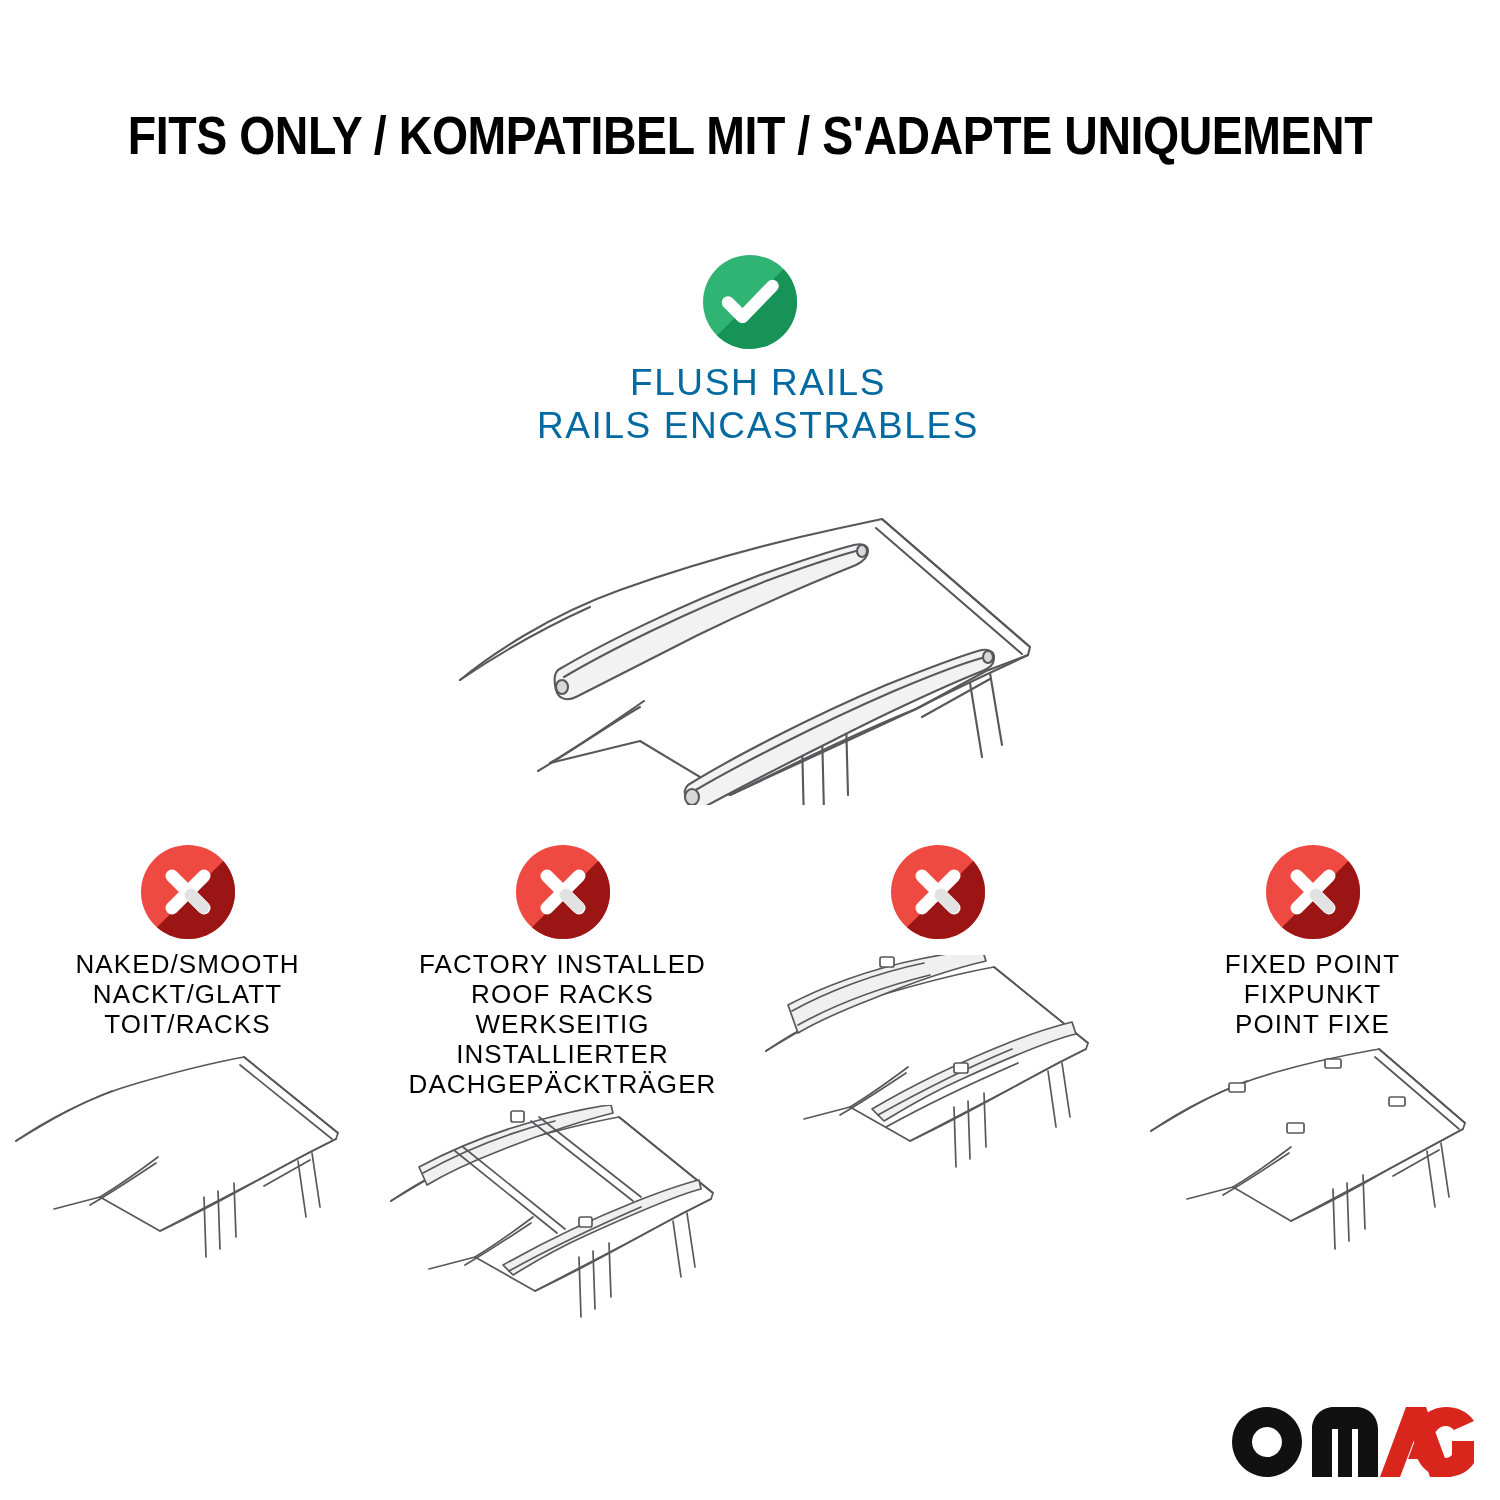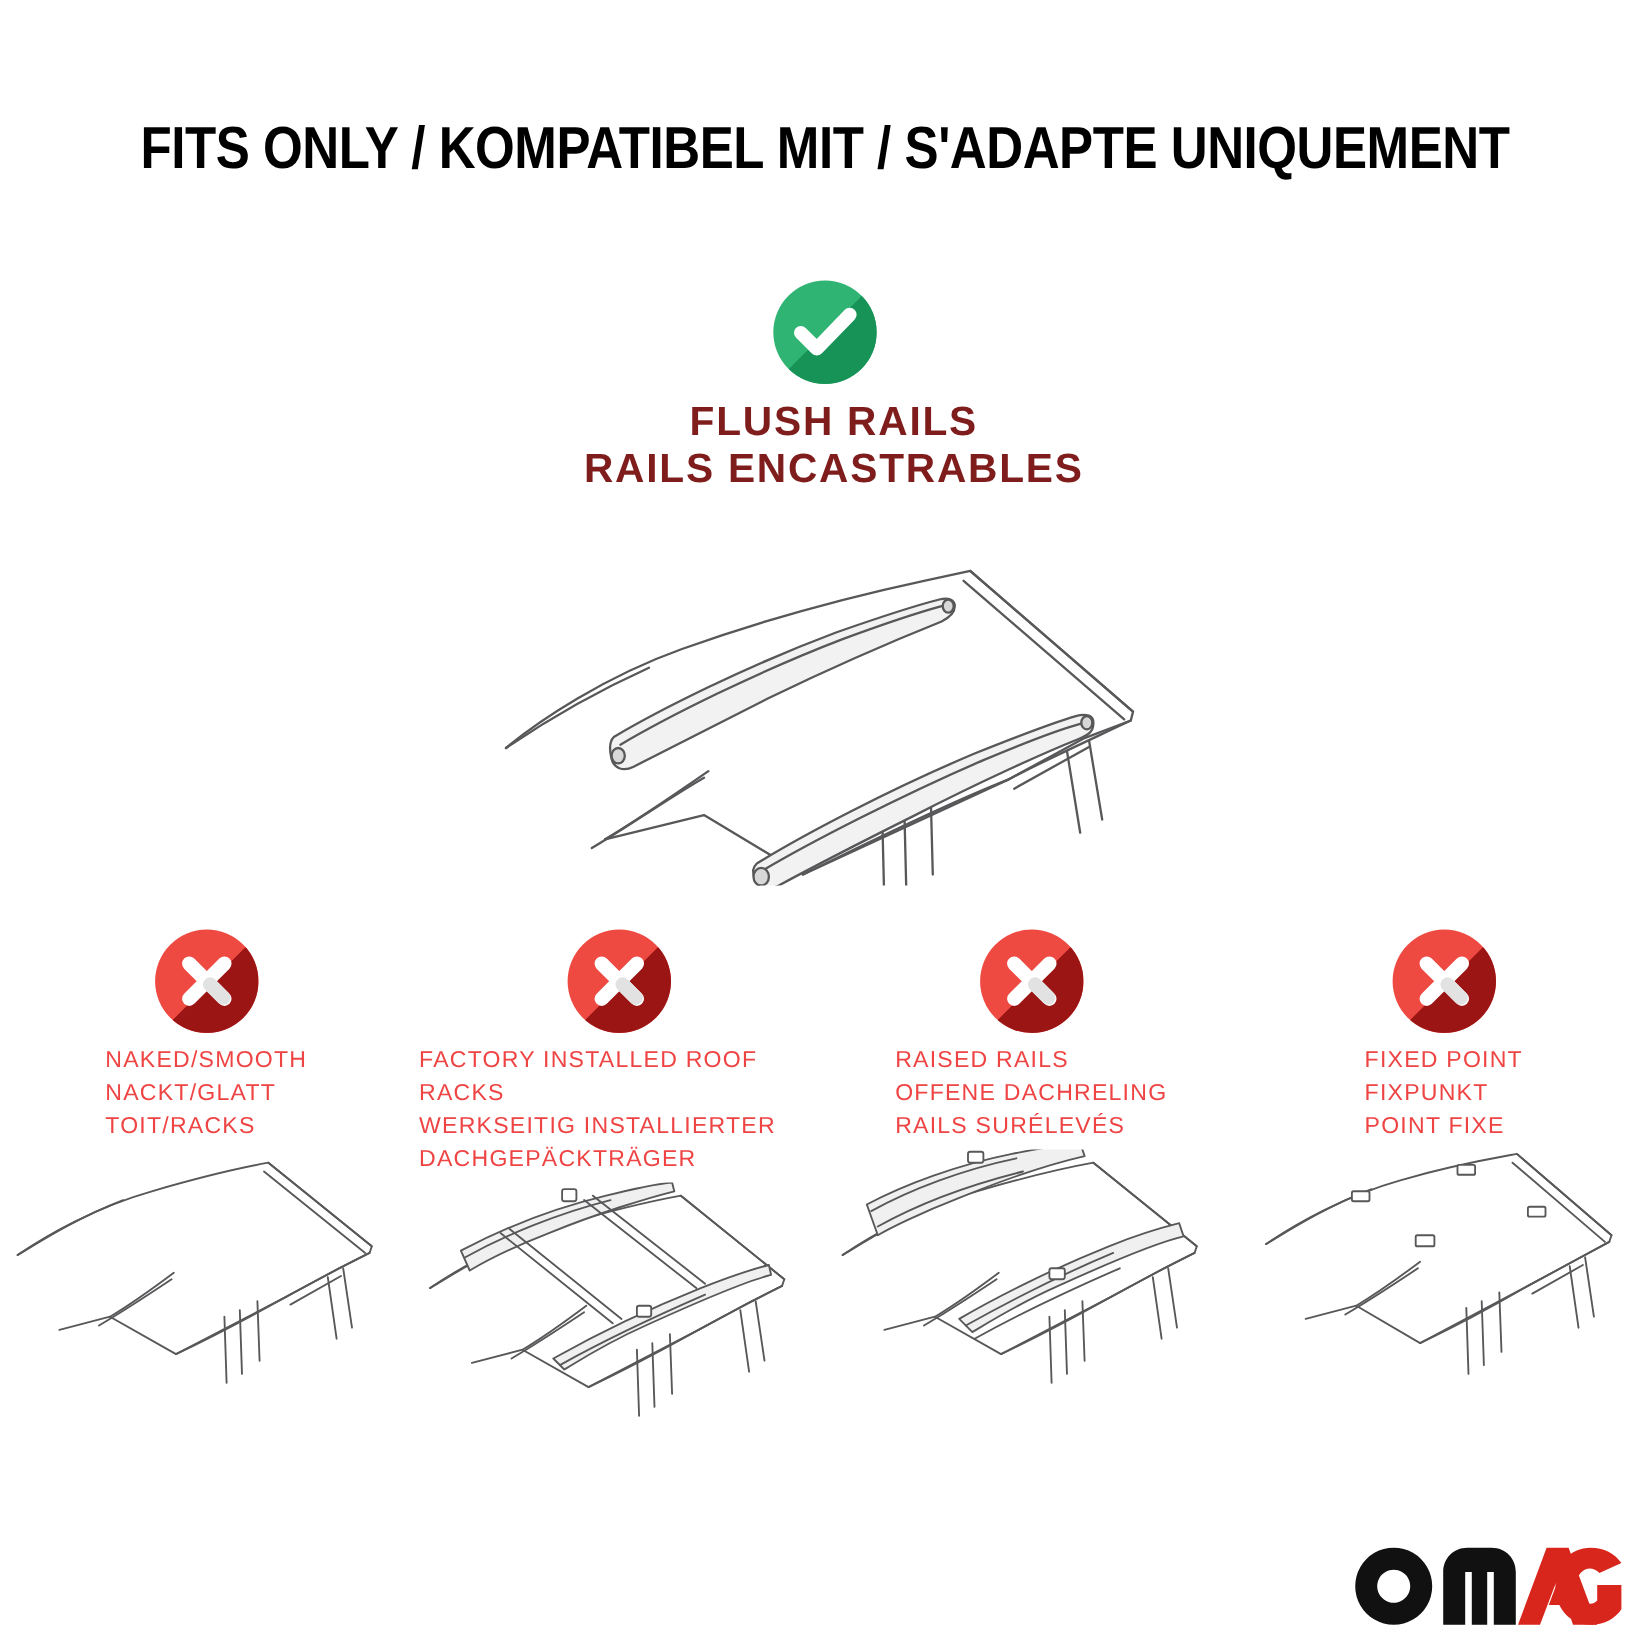--- a/index.html
+++ b/index.html
@@ -72,23 +72,23 @@
     background: linear-gradient(135deg, rgba(0,0,0,0) 50%, #179358 50.5%);
   }
   .badge.no .shadow {
     background: linear-gradient(135deg, rgba(0,0,0,0) 52%, #9b1515 52.5%);
   }
   .badge svg { position: absolute; left: 0; top: 0; }
 
   .hero-lines {
     font-size: 37px;
     line-height: 43px;
-    font-weight: 700;
+    font-weight: 400;
     letter-spacing: 1.6px;
-    color: #7f1d1d;
+    color: #0369a1;
     padding-left: 16px;
   }
 
   
   .hero-art {
     position: absolute;
     left: 430px;
     top: 495px;
     width: 640px;
     height: 310px;
@@ -103,26 +103,26 @@
     display: flex;
   }
   .col {
     flex: 1 1 0;
     display: flex;
     flex-direction: column;
     align-items: center;
   }
   .col .badge-wrap { margin-bottom: 10px; }
   .col-label {
-    font-size: 21px;
+    font-size: 26px;
     line-height: 30px;
     font-weight: 300;
     letter-spacing: 1.1px;
-    color: #ef4444;
-    text-align: left;
+    color: #000000;
+    text-align: center;
     padding: 0 6px;
   }
   .col-art {
     margin-top: 6px;
     width: 360px;
     height: 230px;
   }
   .col-art.narrow { width: 340px; }
 
   
@@ -300,25 +300,20 @@
       <div class="badge-wrap">
         <div class="badge no">
           <div class="shadow"></div>
           <svg width="94" height="94" viewBox="0 0 94 94">
             <path d="M31 31 L63 63" stroke="#ffffff" stroke-width="13" stroke-linecap="round"></path>
             <path d="M63 31 L31 63" stroke="#ffffff" stroke-width="13" stroke-linecap="round"></path>
             <path d="M50 50 L62 62" stroke="#e2e2e2" stroke-width="13" stroke-linecap="round"></path>
           </svg>
         </div>
       </div>
-      <div class="col-label">
-        <div>RAISED RAILS</div>
-        <div>OFFENE DACHRELING</div>
-        <div>RAILS SURÉLEVÉS</div>
-      </div>
       <div class="col-art">
         <svg width="360" height="230" viewBox="0 0 360 230" fill="none" stroke="#58585a" stroke-width="1.7" stroke-linecap="round" stroke-linejoin="round">
           <path d="M8 96 C34 78 80 52 130 38 C178 24 214 16 236 12
                    L330 88 L328 94 C300 108 274 122 252 134
                    L152 186 L92 152 L46 164"></path>
           <path d="M8 96 C28 84 62 62 104 46"></path>
           <path d="M92 152 C112 140 134 124 150 112"></path>
           <path d="M82 160 C106 146 130 130 148 118"></path>
           <path d="M236 12 L330 88"></path>
           <path d="M252 134 L300 108 L328 94"></path>

